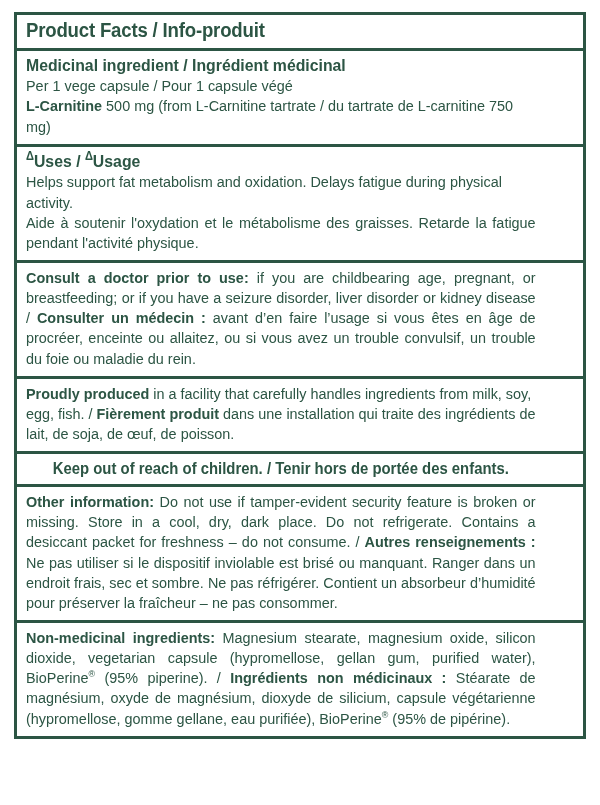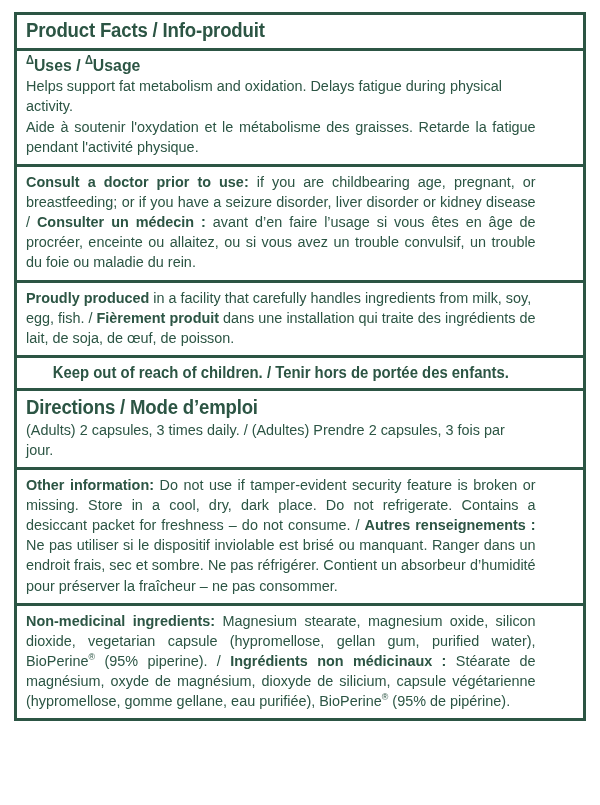--- a/index.html
+++ b/index.html
@@ -98,43 +98,44 @@
 <body>
 
 <div class="label-page">
 
   <div class="facts-box">
 
     <div class="section tight">
       <div class="h-main">Product Facts / Info-produit</div>
     </div>
 
+    <div class="section">
+      <div class="h-sub">Medicinal ingredient / Ingrédient médicinal</div>
+      <div class="body-txt">Per 1 vege capsule / Pour 1 capsule végé</div>
+      <div class="body-txt"><b>L-Carnitine</b> <span>500 mg (from L-Carnitine tartrate / du tartrate de L-carnitine 750 mg)</span></div>
+    </div>
 
     <div class="section">
       <div class="h-sub"><sup class="delta">Δ</sup><span>Uses</span><span> / </span><sup class="delta">Δ</sup><span>Usage</span></div>
       <div class="body-txt">Helps support fat metabolism and oxidation. Delays fatigue during physical activity.</div>
       <div class="body-txt justify">Aide à soutenir l'oxydation et le métabolisme des graisses. Retarde la fatigue pendant l'activité physique.</div>
     </div>
 
     <div class="section">
       <div class="body-txt justify"><b>Consult a doctor prior to use:</b><span> if you are childbearing age, pregnant, or breastfeeding; or if you have a seizure disorder, liver disorder or kidney disease / </span><b>Consulter un médecin :</b><span> avant d’en faire l’usage si vous êtes en âge de procréer, enceinte ou allaitez, ou si vous avez un trouble convulsif, un trouble du foie ou maladie du rein.</span></div>
     </div>
 
     <div class="section">
       <div class="body-txt"><b>Proudly produced</b><span> in a facility that carefully handles ingredients from milk, soy, egg, fish. / </span><b>Fièrement produit</b><span> dans une installation qui traite des ingrédients de lait, de soja, de œuf, de poisson.</span></div>
     </div>
 
     <div class="section single">
       <div class="keepout">Keep out of reach of children. / Tenir hors de portée des enfants.</div>
     </div>
 
-    <div class="section">
-      <div class="h-main">Directions / Mode d’emploi</div>
-      <div class="body-txt">(Adults) 2 capsules, 3 times daily. / (Adultes) Prendre 2 capsules, 3 fois par jour.</div>
-    </div>
 
     <div class="section">
       <div class="body-txt justify"><b>Other information:</b><span> Do not use if tamper-evident security feature is broken or missing. Store in a cool, dry, dark place. Do not refrigerate. Contains a desiccant packet for freshness – do not consume. / </span><b>Autres renseignements :</b><span> Ne pas utiliser si le dispositif inviolable est brisé ou manquant. Ranger dans un endroit frais, sec et sombre. Ne pas réfrigérer. Contient un absorbeur d’humidité pour préserver la fraîcheur – ne pas consommer.</span></div>
     </div>
 
     <div class="section">
       <div class="body-txt justify"><b>Non-medicinal ingredients:</b><span> Magnesium stearate, magnesium oxide, silicon dioxide, vegetarian capsule (hypromellose, gellan gum, purified water), BioPerine</span><sup class="mark">®</sup><span> (95% piperine). / </span><b>Ingrédients non médicinaux :</b><span> Stéarate de magnésium, oxyde de magnésium, dioxyde de silicium, capsule végétarienne (hypromellose, gomme gellane, eau purifiée), BioPerine</span><sup class="mark">®</sup><span> (95% de pipérine).</span></div>
     </div>
 
   </div>

